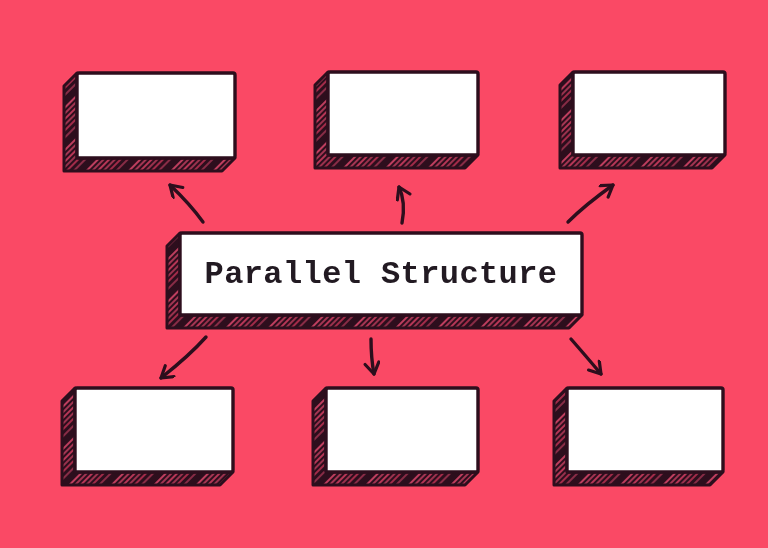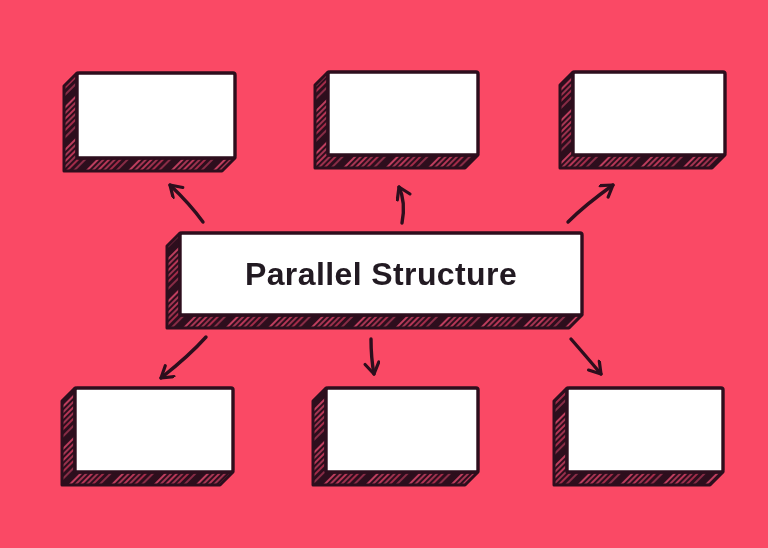--- a/index.html
+++ b/index.html
@@ -25,20 +25,21 @@
     width: 402px; height: 82px;
     display: flex;
     align-items: center;
     justify-content: center;
     font-size: 32px;
     font-weight: bold;
     letter-spacing: 0.4px;
     color: #221A22;
     pointer-events: none;
     white-space: nowrap;
+    font-family: Liberation Mono, monospace;
   }
 </style>
 </head>
 <body>
 
 <div class="canvas">
 
   <svg class="scene" viewBox="0 0 768 548">
     <defs>
       <pattern id="hatchP" patternUnits="userSpaceOnUse" width="30" height="30" patternTransform="rotate(45)">

